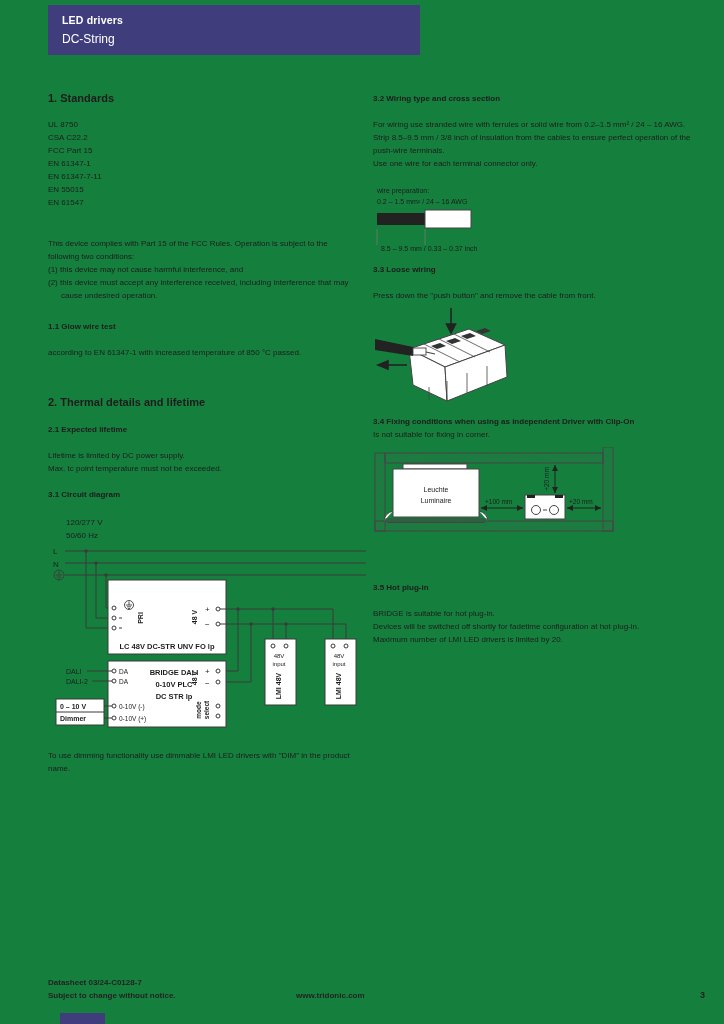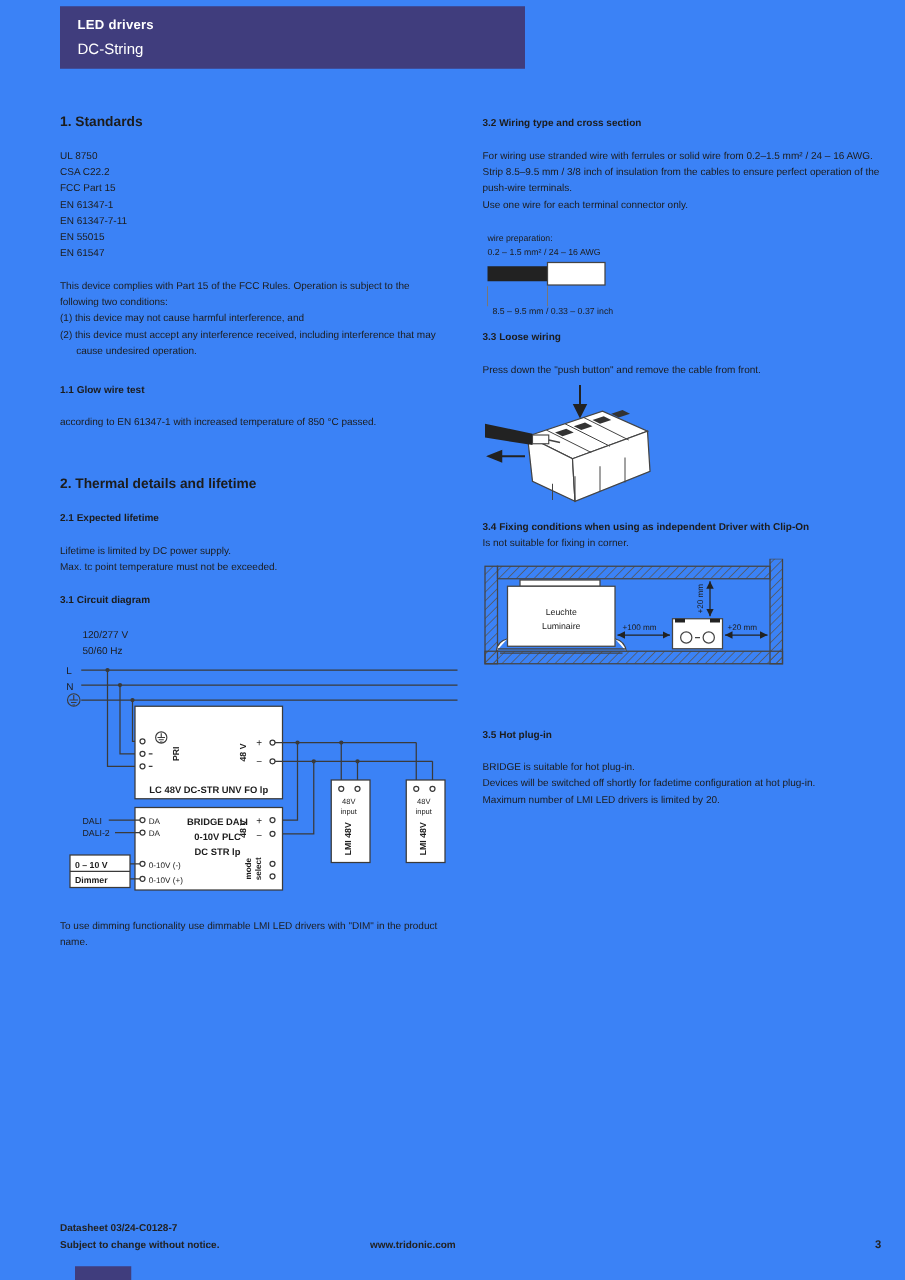--- a/index.html
+++ b/index.html
@@ -1,29 +1,29 @@
 <!DOCTYPE html>
 <html><head>
 <meta charset="utf-8">
 <style>
   html,body{margin:0;padding:0;background:#e8e8e8;}
   .page{
-    position:relative;width:724px;height:1024px;background:#3b82f6;
+    position:relative;width:724px;height:1024px;background:#15803d;
     font-family:"Liberation Sans",sans-serif;color:#1c1c1c;overflow:hidden;
     margin:0 auto;
   }
   .band{
     position:absolute;left:48px;top:5px;width:372px;height:50px;
     background:#403d7d;color:#fff;box-sizing:border-box;padding:9px 0 0 14px;
   }
   .band .bt{font-size:10.5px;font-weight:bold;letter-spacing:.2px;}
   .band .bs{font-size:12px;margin-top:6px;}
   .col{position:absolute;top:92px;font-size:8px;line-height:13px;}
   .col-left{left:48px;width:311px;}
-  .col-right{left:386px;width:318px;}
+  .col-right{left:373px;width:318px;}
   .h1{font-size:11px;font-weight:bold;line-height:13px;}
   .h3{font-size:8px;font-weight:bold;line-height:13px;}
   p{margin:0;}
   .hang{padding-left:13px;text-indent:-13px;}
   svg{display:block;}
   svg text{font-family:"Liberation Sans",sans-serif;fill:#1c1c1c;}
   .footer-item{position:absolute;font-size:8px;font-weight:600;color:#222;}
   .chip{position:absolute;left:60px;top:1013px;width:45px;height:11px;background:#403d7d;}
 </style>
 </head>
@@ -40,21 +40,21 @@
     <div class="h1">1. Standards</div>
     <div style="margin-top:13px">
       <div>UL 8750</div>
       <div>CSA C22.2</div>
       <div>FCC Part 15</div>
       <div>EN 61347-1</div>
       <div>EN 61347-7-11</div>
       <div>EN 55015</div>
       <div>EN 61547</div>
     </div>
-    <p style="margin-top:13px">This device complies with Part 15 of the FCC Rules. Operation is subject to the following two conditions:</p>
+    <p style="margin-top:28px">This device complies with Part 15 of the FCC Rules. Operation is subject to the following two conditions:</p>
     <p class="hang">(1) this device may not cause harmful interference, and</p>
     <p class="hang">(2) this device must accept any interference received, including interference that may cause undesired operation.</p>
 
     <div class="h3" style="margin-top:18px">1.1 Glow wire test</div>
     <p style="margin-top:13px">according to EN 61347-1 with increased temperature of 850 °C passed.</p>
 
     <div class="h1" style="margin-top:37px">2. Thermal details and lifetime</div>
     <div class="h3" style="margin-top:14px">2.1 Expected lifetime</div>
     <p style="margin-top:13px">Lifetime is limited by DC power supply.</p>
     <p>Max. tc point temperature must not be exceeded.</p>

